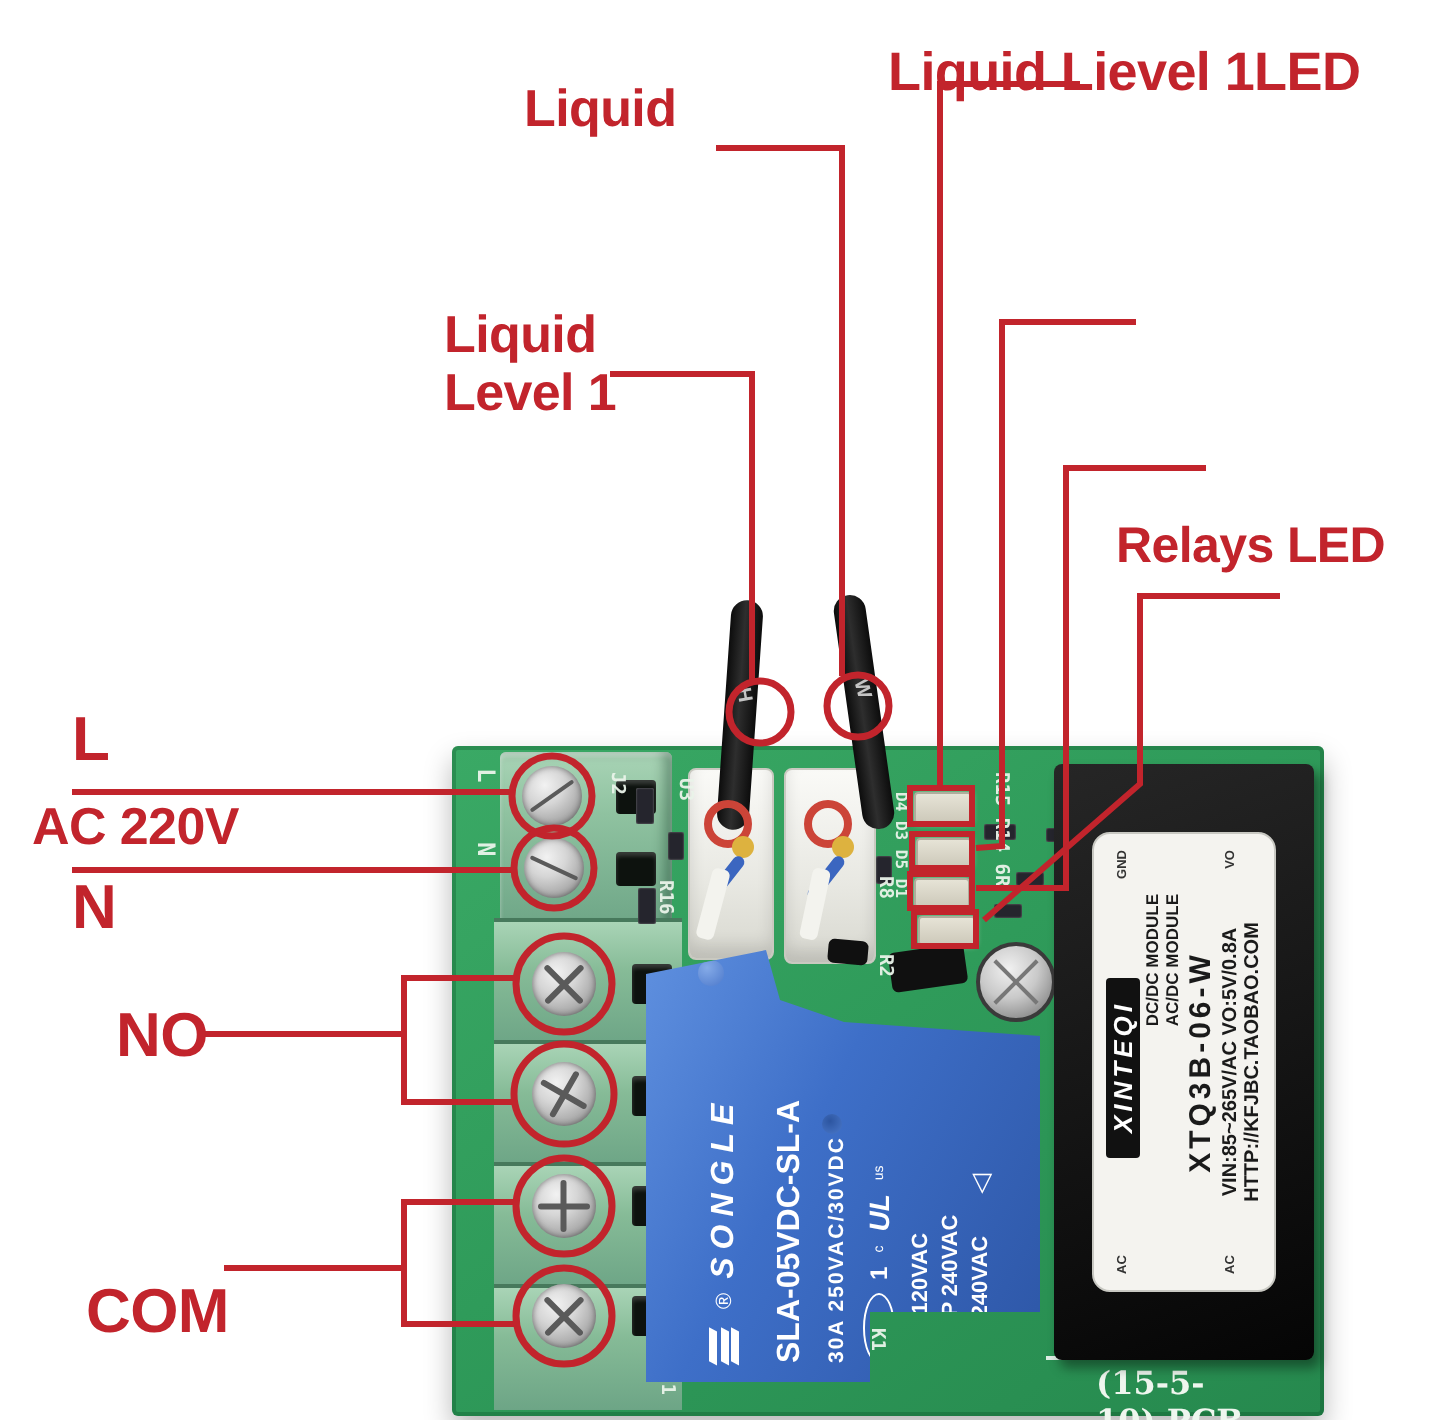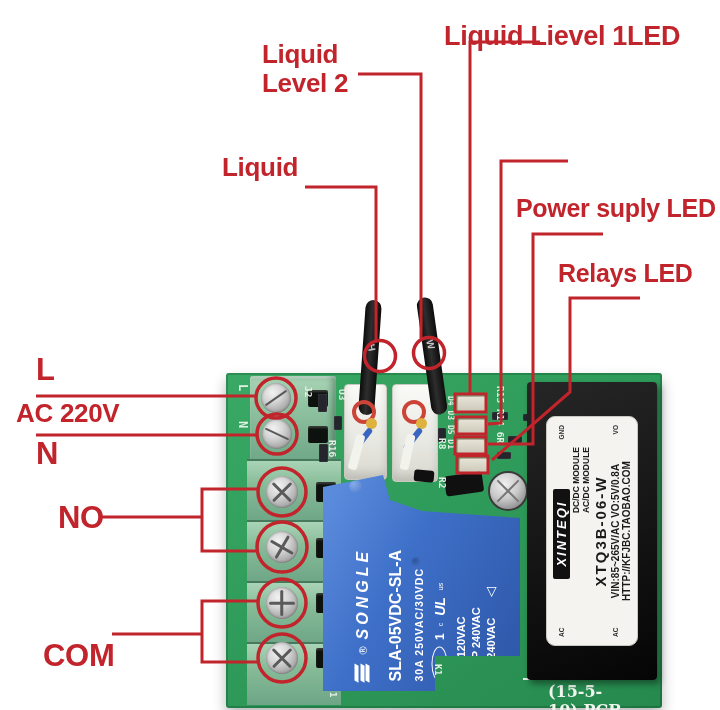--- a/index.html
+++ b/index.html
@@ -275,26 +275,25 @@
       <rect x="455" y="394" width="31" height="18"></rect>
       <rect x="456" y="417" width="30" height="17"></rect>
       <rect x="455" y="437" width="31" height="17"></rect>
       <rect x="457" y="456" width="31" height="17"></rect>
     </g>
   </svg>
 
   <div class="red-label" style="left:444px;top:4px;font-size:27px;margin-top:17px;">Liquid Lievel 1LED</div>
   <div class="red-label" style="left:262px;top:40px;font-size:26px;">
     <div>Liquid</div>
-    <div>Level 2</div>
   </div>
   <div class="red-label" style="left:222px;top:153px;font-size:26px;">
     <div>Liquid</div>
+    <div>Level 1</div>
   </div>
-  <div class="red-label" style="left:516px;top:194px;font-size:25px;">Power suply LED</div>
   <div class="red-label" style="left:558px;top:259px;font-size:25px;">Relays LED</div>
   <div class="red-label" style="left:36px;top:352px;font-size:31px;">L</div>
   <div class="red-label" style="left:16px;top:399px;font-size:26px;">AC 220V</div>
   <div class="red-label" style="left:36px;top:436px;font-size:31px;">N</div>
   <div class="red-label" style="left:58px;top:500px;font-size:31px;">NO</div>
   <div class="red-label" style="left:43px;top:614px;font-size:31px;margin-top:24px;">COM</div>
 
 </div>
 
 </body></html>

